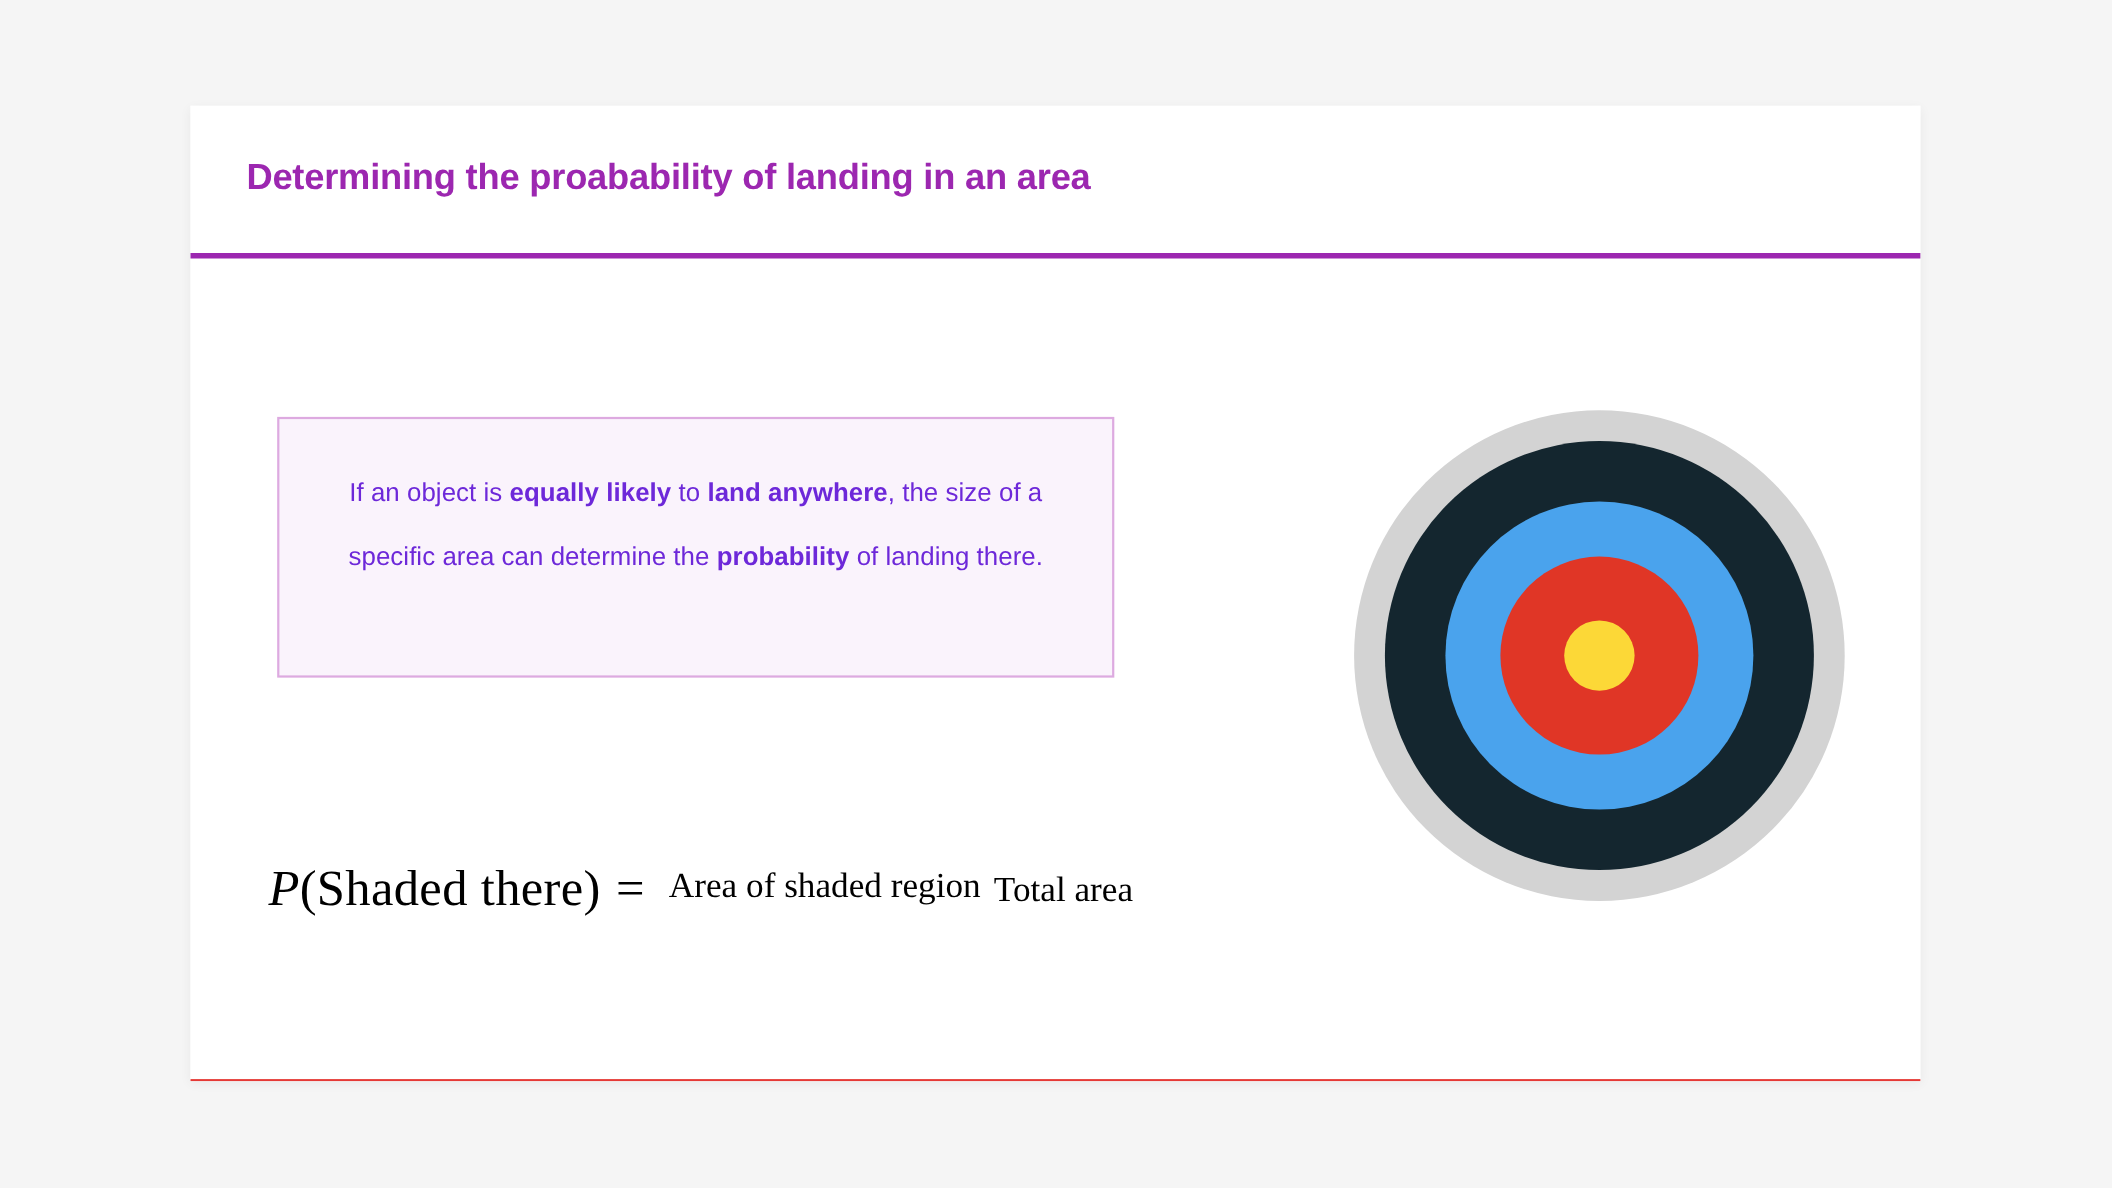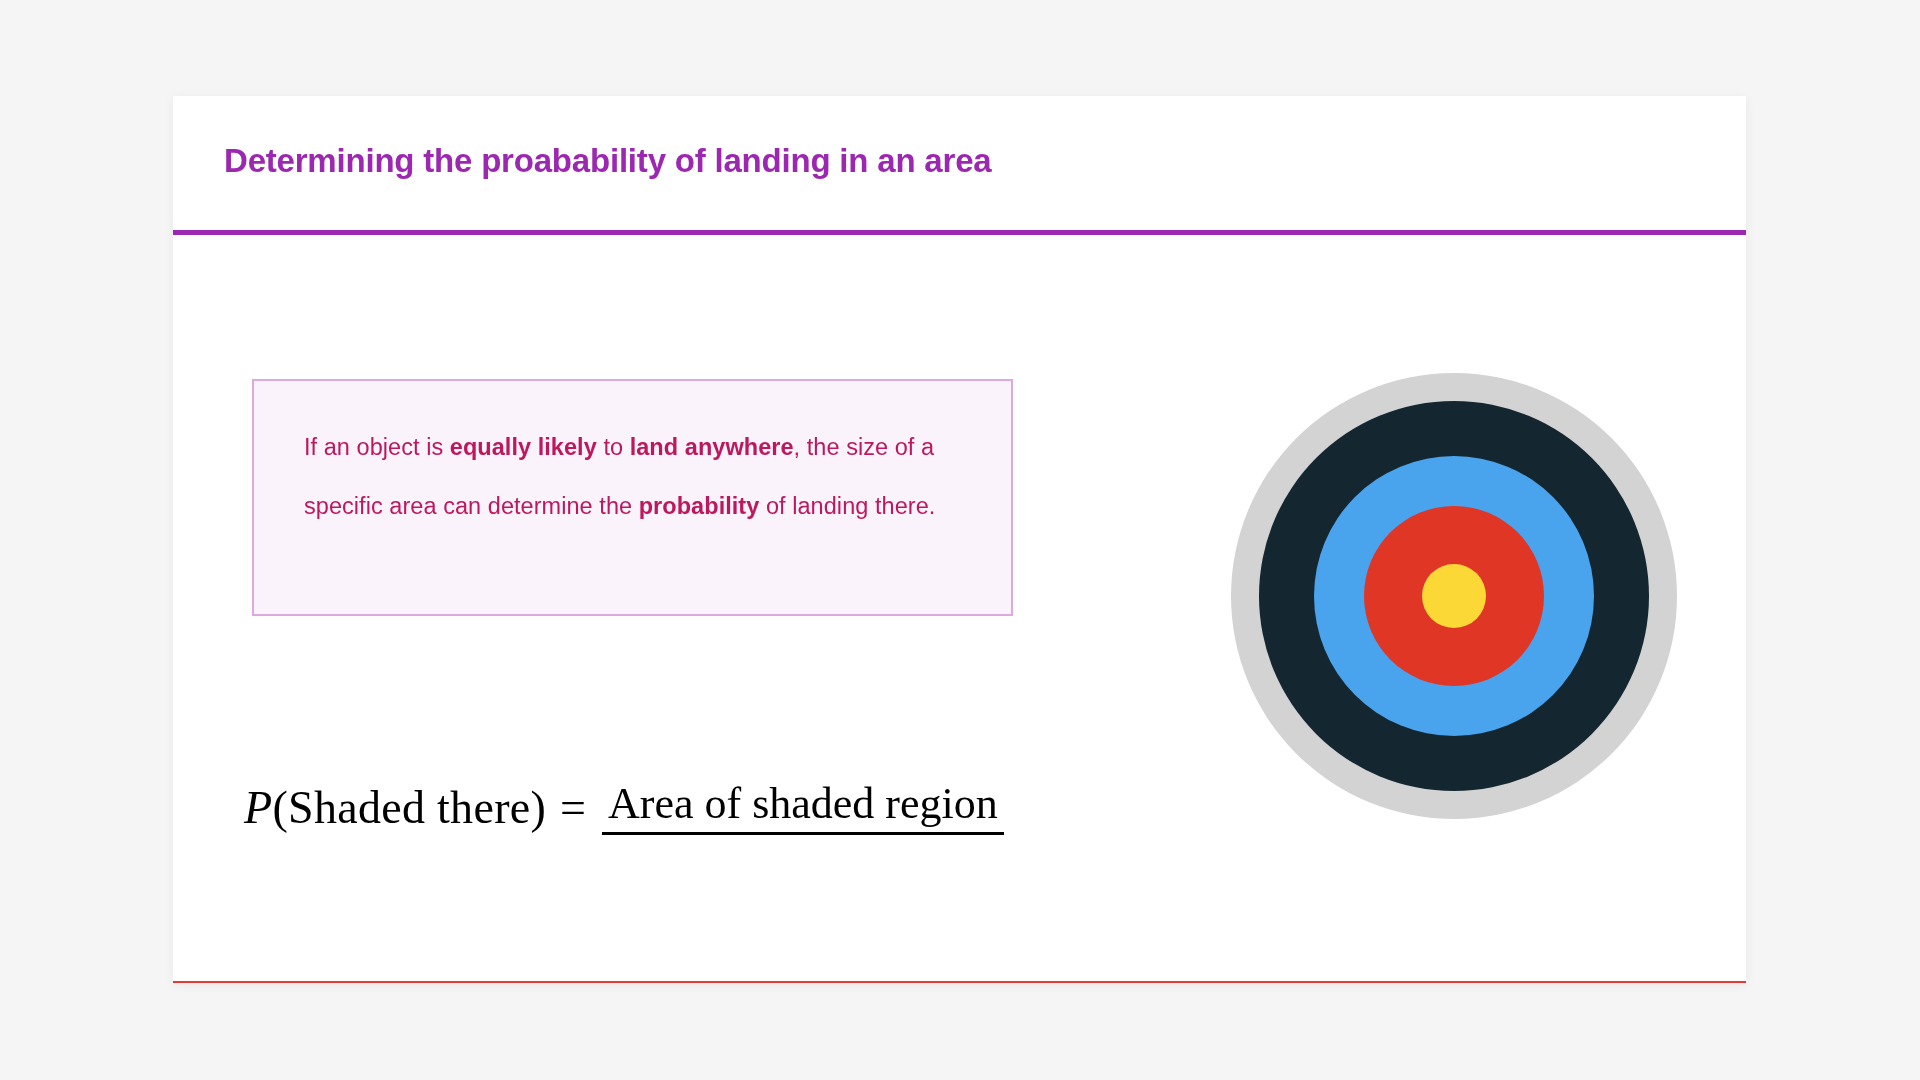--- a/index.html
+++ b/index.html
@@ -72,24 +72,24 @@
     box-sizing: border-box;
     background: #faf3fc;
     border: 2px solid #ddaae0;
   }
 
   #callout-text {
     position: absolute;
     left: 50px;
     right: 50px;
     top: 37px;
-    text-align: left;
+    text-align: center;
     font-size: 23.5px;
     line-height: 59px;
-    color: #be185d;
+    color: #6d28d9;
     letter-spacing: 0.05px;
   }
   #callout-text b { font-weight: bold; }
 
   #formula {
     position: absolute;
     left: 71px;
     top: 646px;
     width: 930px;
     height: 130px;
@@ -104,23 +104,23 @@
     white-space: nowrap;
     letter-spacing: 0.3px;
   }
   #formula-lhs .pvar { font-style: italic; }
   #formula-eq {
     font-size: 46px;
     margin: 0 16px 0 14px;
   }
   #fraction {
     display: inline-flex;
-    flex-direction: column;
+    flex-direction: row;
     align-items: center;
-    font-size: 44px;
+    font-size: 32px;
     line-height: 1.12;
   }
   #fraction .num { padding: 0 6px 4px 6px; white-space: nowrap; }
   #fraction .bar {
     width: 100%;
     height: 3px;
     background: #000;
   }
   #fraction .den { padding: 4px 6px 0 6px; white-space: nowrap; }
 
@@ -147,20 +147,21 @@
   <div id="callout-box" style="background: rgb(250, 243, 252); border-color: rgb(221, 170, 224);">
     <div id="callout-text"><span>If an object is </span><b>equally likely</b><span> to </span><b>land anywhere</b><span>, the size of a specific area can determine the </span><b>probability</b><span> of landing there.</span></div>
   </div>
 
   <div id="formula">
     <span id="formula-lhs"><span class="pvar">P</span><span>(Shaded there)</span></span>
     <span id="formula-eq">=</span>
     <span id="fraction">
       <span class="num">Area of shaded region</span>
       <span class="bar"></span>
+      <span class="den">Total area</span>
     </span>
   </div>
 
   <div id="target-graphic">
     <svg viewBox="0 0 450 450" xmlns="http://www.w3.org/2000/svg" aria-hidden="true">
       <circle cx="225" cy="225" r="223" fill="#d3d3d3"></circle>
       <circle cx="225" cy="225" r="195" fill="#14262f"></circle>
       <circle cx="225" cy="225" r="140" fill="#4aa3ed"></circle>
       <circle cx="225" cy="225" r="90" fill="#e03626"></circle>
       <circle cx="225" cy="225" r="32" fill="#fcd837"></circle>

